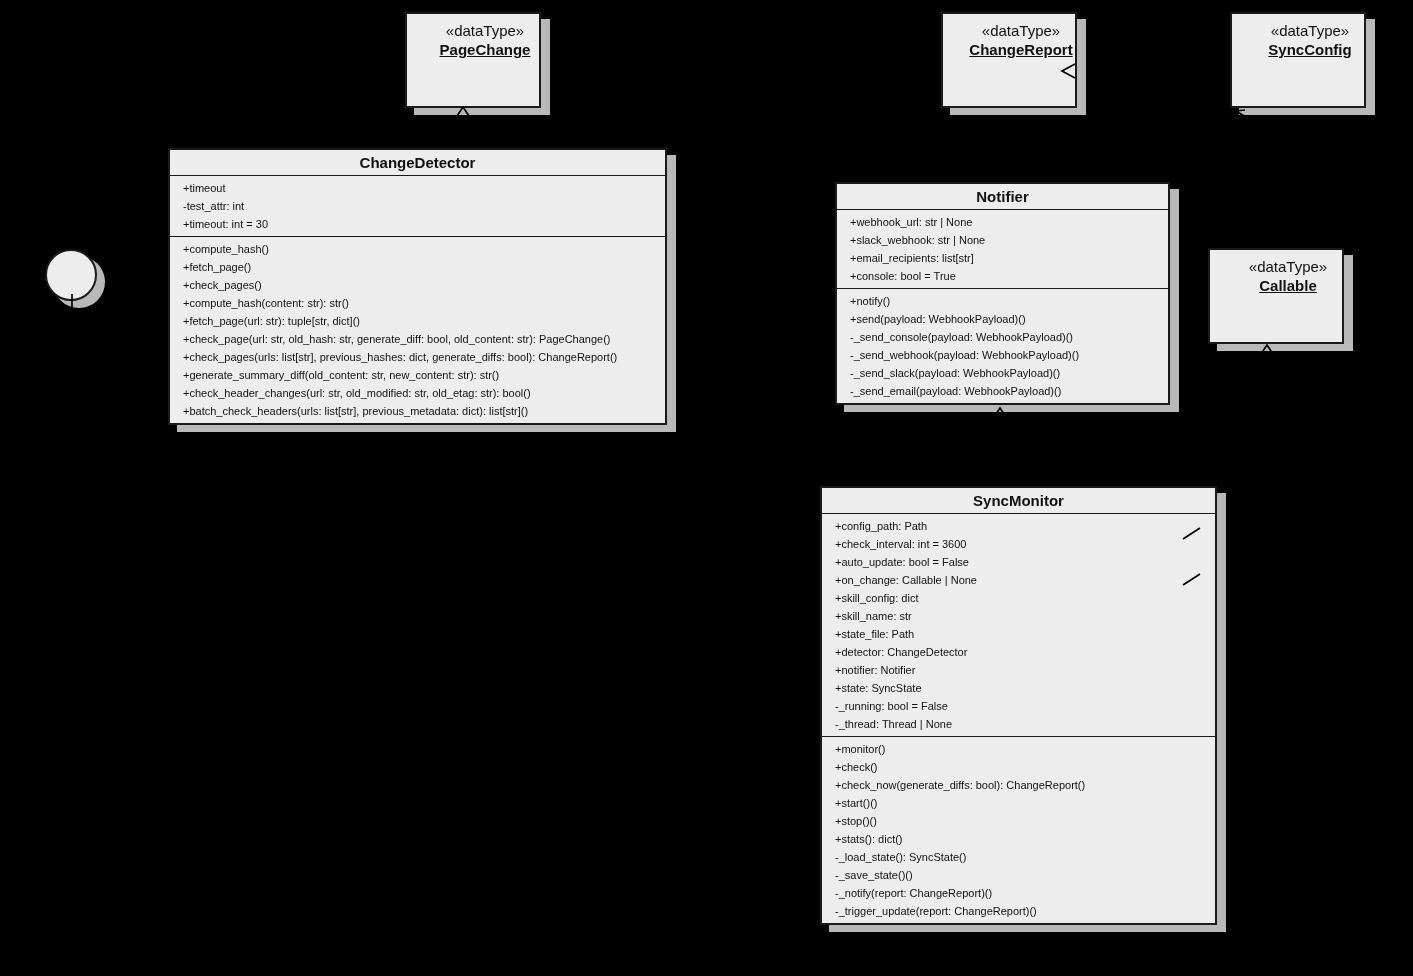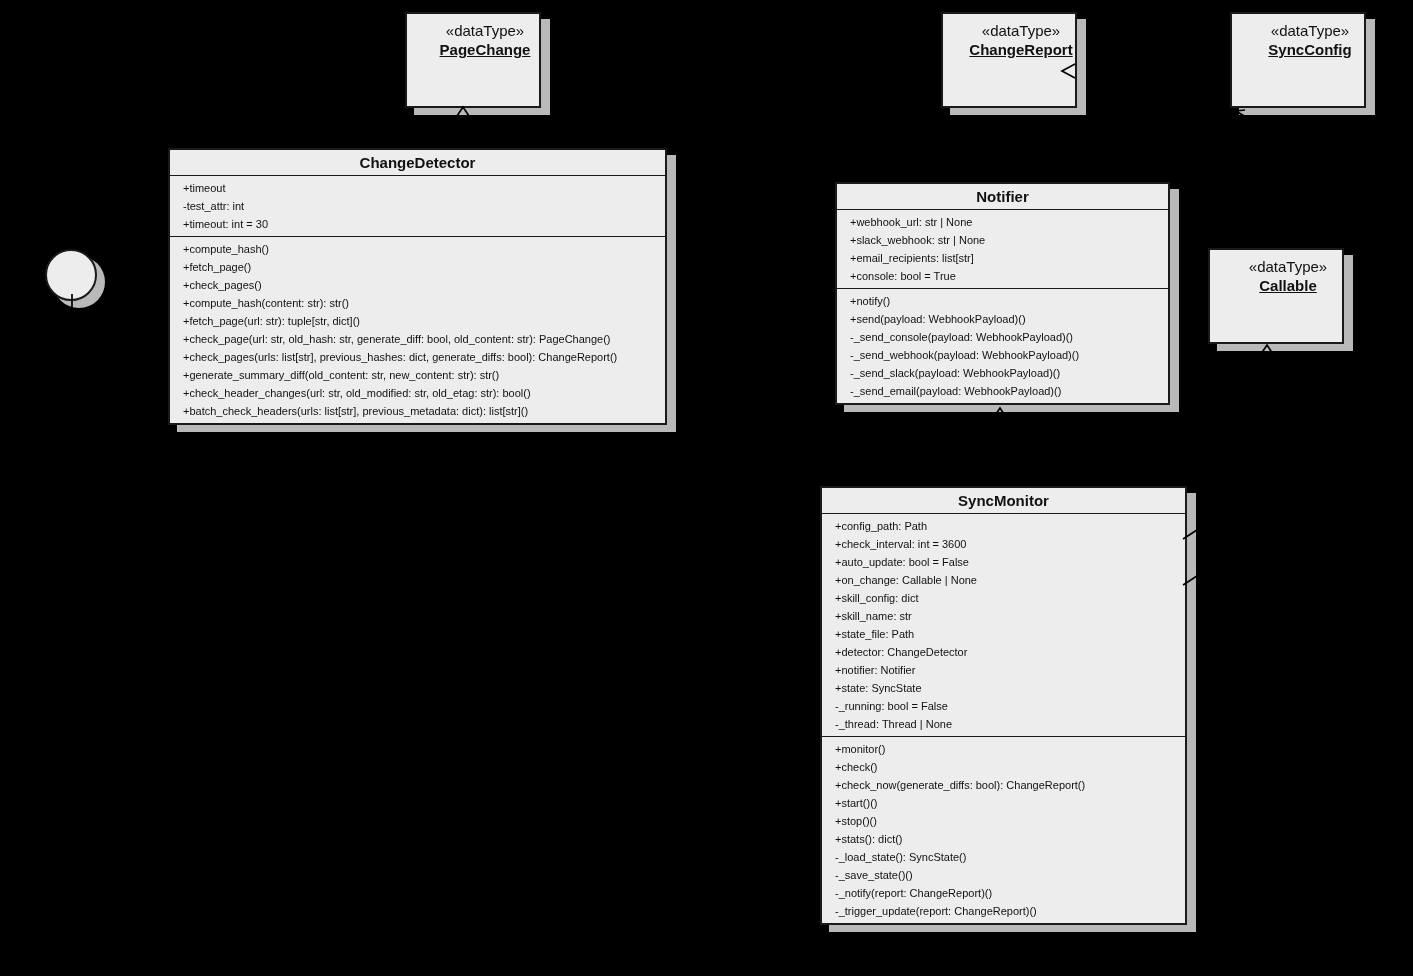--- a/index.html
+++ b/index.html
@@ -36,21 +36,21 @@
   .compartment{padding:3px 0;}
   .compartment.methods{border-top:1.5px solid var(--border);}
   .member{font-size:11px;line-height:18px;padding:0 13px;white-space:nowrap;}
 
   .box-pagechange{left:405px;top:12px;}
   .box-changereport{left:941px;top:12px;}
   .box-syncconfig{left:1230px;top:12px;}
   .box-syncstate{left:1208px;top:248px;}
   .box-changedetector{left:168px;top:148px;width:499px;}
   .box-notifier{left:835px;top:182px;width:335px;}
-  .box-syncmonitor{left:820px;top:486px;width:367px;}
+  .box-syncmonitor{left:820px;top:486px;width:397px;}
 
   
   .lollipop{
     position:absolute;left:45px;top:249px;width:52px;height:52px;
     border-radius:50%;background:var(--fill);
     border:2px solid var(--border);
     box-shadow:8px 7px 0 var(--shadow);
   }
 
   

